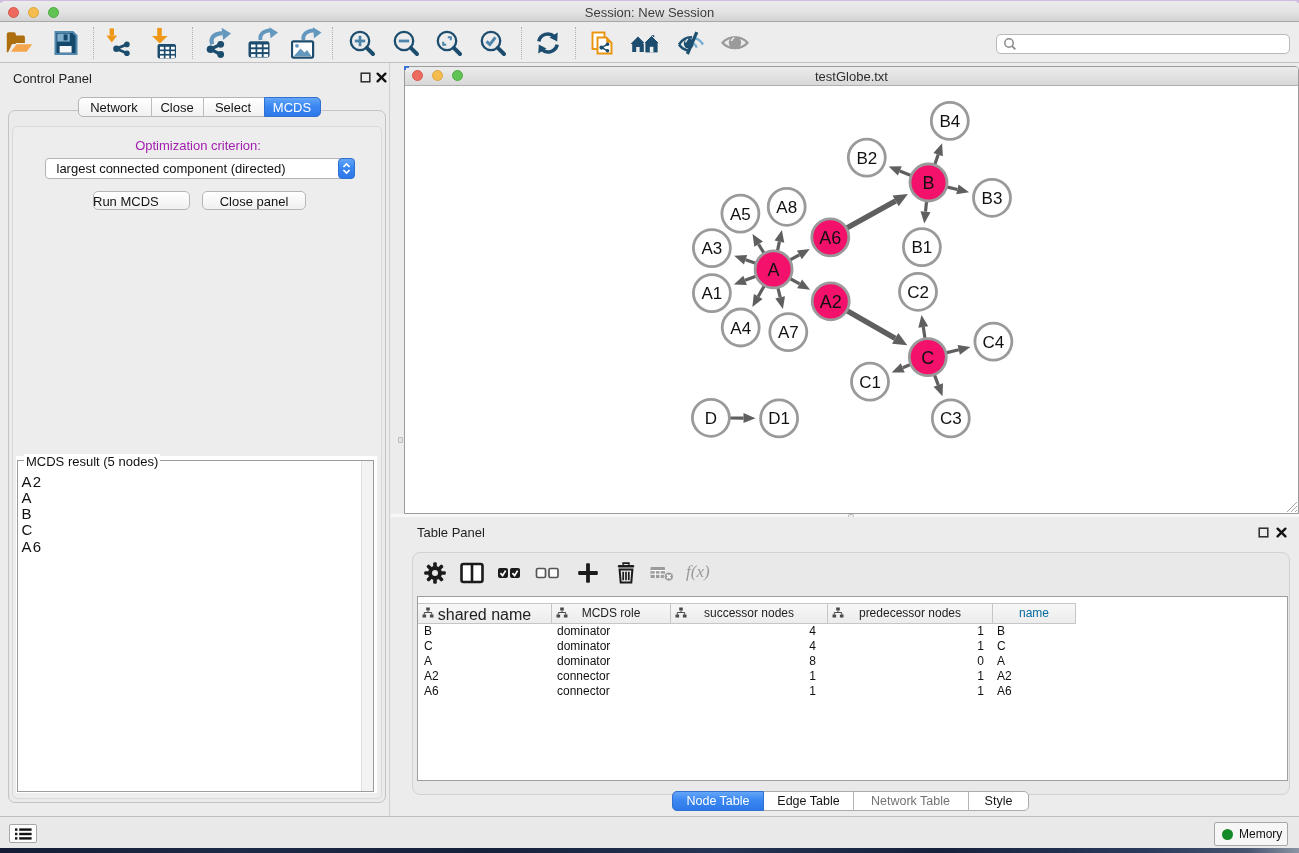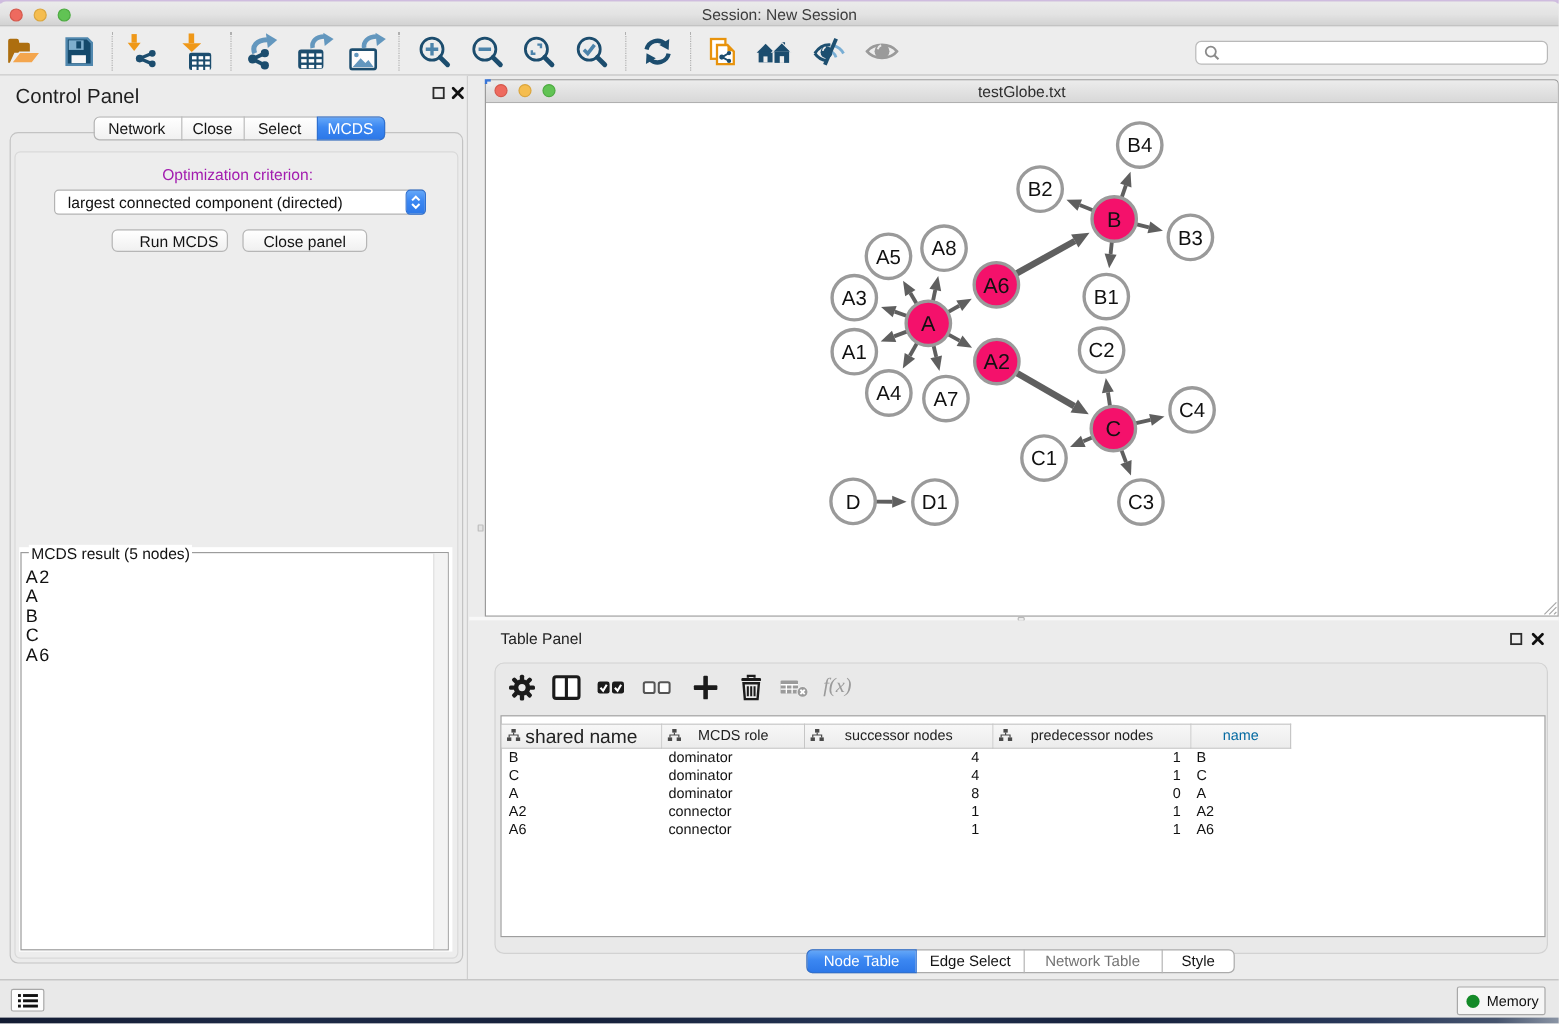--- a/index.html
+++ b/index.html
@@ -152,21 +152,21 @@
     <path d="M1.5 13.8 C7.5 6.6, 20.5 6.6, 26.5 13.8 C20.5 21, 7.5 21, 1.5 13.8 Z" fill="none" stroke="#9a9a9a" stroke-width="2.3"></path>
     <circle cx="14" cy="13.8" r="6.2" fill="#9a9a9a"></circle>
     <path d="M10.4 12 A5 5 0 0 1 13.3 8.7" fill="none" stroke="#e9e9e9" stroke-width="1.6"></path>
   </svg>
 <div class="abs" style="left:996px;top:33.5px;width:294px;height:20.5px;background:#fff;border:1px solid #b9b9b9;border-radius:5px"></div>
 <svg class="abs" style="left:1003px;top:37px" width="14" height="14" viewBox="0 0 14 14">
     <circle cx="6" cy="6" r="4.2" fill="none" stroke="#8a8a8a" stroke-width="1.5"></circle>
     <line x1="9.2" y1="9.2" x2="12.4" y2="12.4" stroke="#8a8a8a" stroke-width="1.7"></line>
   </svg>
 <div class="abs" style="left:0;top:63px;width:390px;height:753px;background:#ececec;border-right:1px solid #cfcfcf"></div>
-<div class="lt" style="left:13px;top:71px;font-size:17px;color:#1f1f1f">Control Panel</div>
+<div class="lt" style="left:13px;top:71px;font-size:13px;color:#1f1f1f">Control Panel</div>
 <svg class="abs" style="left:360px;top:72px" width="11" height="11" viewBox="0 0 11 11">
     <rect x="1.2" y="1.2" width="8.6" height="8.6" fill="none" stroke="#2b2b2b" stroke-width="1.5"></rect>
   </svg>
 <svg class="abs" style="left:376px;top:72px" width="11" height="11" viewBox="0 0 11 11">
     <path d="M1.6 1.6 L9.4 9.4 M9.4 1.6 L1.6 9.4" stroke="#111" stroke-width="2.3" stroke-linecap="round"></path>
   </svg>
 <div class="abs" style="left:8px;top:110px;width:378px;height:693px;background:#ebebeb;border:1px solid #c3c3c3;border-radius:7px"></div>
 <div class="abs" style="left:12px;top:126px;width:370px;height:673px;background:#ededed;border:1px solid #d9d9d9;border-radius:5px"></div>
 <div class="abs" style="left:78px;top:97px;width:243px;height:20px;background:linear-gradient(180deg,#ffffff,#f1f1f1);border:1px solid #b4b4b4;border-radius:5px"></div>
 <div class="abs" style="left:150.5px;top:97px;height:20px;border-left:1px solid #bcbcbc"></div>
@@ -178,21 +178,21 @@
 <div class="lt" style="left:263px;top:100px;width:58px;text-align:center;font-size:13px;color:#fff">MCDS</div>
 <div class="lt" style="left:13px;top:137.5px;width:370px;text-align:center;font-size:13px;color:#a21caf">Optimization criterion:</div>
 <div class="abs" style="left:45px;top:158.3px;width:310px;height:20.5px;background:#fff;border:1px solid #b3b3b3;border-radius:4px"></div>
 <div class="lt" style="left:56.5px;top:161.3px;font-size:13px;color:#111">largest connected component (directed)</div>
 <div class="abs" style="left:337.5px;top:158.3px;width:17.5px;height:20.5px;background:linear-gradient(180deg,#64a7f8 0%,#3b87f2 45%,#2d78e8 100%);border:1px solid #2f70d0;border-radius:4px"></div>
 <svg class="abs" style="left:339px;top:161.3px" width="15" height="15" viewBox="0 0 15 15">
     <path d="M4.4 6 L7.5 2.9 L10.6 6" fill="none" stroke="#fff" stroke-width="1.7"></path>
     <path d="M4.4 9 L7.5 12.1 L10.6 9" fill="none" stroke="#fff" stroke-width="1.7"></path>
   </svg>
 <div class="abs" style="left:93px;top:191px;width:97px;height:19px;background:linear-gradient(180deg,#ffffff,#f0f0f0);border:1px solid #b6b6b6;border-radius:5px"></div>
-<div class="lt" style="left:93px;top:193.5px;width:89px;text-align:right;font-size:13px;color:#141414">Run MCDS</div>
+<div class="lt" style="left:93px;top:193.5px;width:89px;text-align:left;font-size:13px;color:#141414">Run MCDS</div>
 <div class="abs" style="left:202px;top:191px;width:104px;height:19px;background:linear-gradient(180deg,#ffffff,#f0f0f0);border:1px solid #b6b6b6;border-radius:5px"></div>
 <div class="lt" style="left:202px;top:193.5px;width:104px;text-align:center;font-size:13px;color:#141414">Close panel</div>
 <div class="abs" style="left:15.5px;top:455.8px;width:361px;height:337.7px;background:#fff"></div>
 <div class="abs" style="left:17px;top:460px;width:356.5px;height:331.5px;border:1px solid #9c9c9c"></div>
 <div class="lt" style="left:24px;top:453.8px;font-size:13px;color:#111;background:#fff;padding:0 2px">MCDS result (5 nodes)</div>
 <div class="abs" style="left:361px;top:461px;width:11.5px;height:330px;background:#f3f3f3;border-left:1px solid #e0e0e0"></div>
 <div class="lt" style="left:21.5px;top:474px;font-size:15px;letter-spacing:1.2px;line-height:16.15px;color:#111">A2<br>A<br>B<br>C<br>A6</div>
 <div class="abs" style="left:404px;top:66px;width:895px;height:448px;background:#fff;border:1px solid #9b9b9b;border-radius:4px 4px 0 0"></div>
 <div class="abs" style="left:405px;top:67px;width:893px;height:19px;background:linear-gradient(180deg,#ececec,#d8d8d8);border-bottom:1px solid #b0b0b0;border-radius:3px 3px 0 0"></div>
 <div class="abs" style="left:404px;top:66px;width:5px;height:4px;background:#3875d7"></div>
@@ -422,21 +422,21 @@
 <div class="lt" style="left:424px;top:684.0px;font-size:12px;color:#111">A6</div>
 <div class="lt" style="left:557px;top:684.0px;font-size:12px;color:#111">connector</div>
 <div class="lt" style="left:716px;top:684.0px;width:100px;text-align:right;font-size:12px;color:#111">1</div>
 <div class="lt" style="left:884px;top:684.0px;width:100px;text-align:right;font-size:12px;color:#111">1</div>
 <div class="lt" style="left:997px;top:684.0px;font-size:12px;color:#111">A6</div>
 <div class="abs" style="left:672px;top:791px;width:357px;height:19.5px;background:#fff;border:1px solid #ababab;border-radius:5px"></div>
 <div class="abs" style="left:672px;top:791px;width:92px;height:19.5px;background:linear-gradient(180deg,#64a7f8 0%,#3b87f2 45%,#2d78e8 100%);border:1px solid #2f70d0;border-radius:5px 0 0 5px"></div>
 <div class="abs" style="left:853px;top:791px;height:19.5px;border-left:1px solid #b5b5b5"></div>
 <div class="abs" style="left:968px;top:791px;height:19.5px;border-left:1px solid #b5b5b5"></div>
 <div class="lt" style="left:672px;top:794px;width:92px;text-align:center;font-size:12.5px;color:#fff">Node Table</div>
-<div class="lt" style="left:764px;top:794px;width:89px;text-align:center;font-size:12.5px;color:#141414">Edge Select</div>
+<div class="lt" style="left:764px;top:794px;width:89px;text-align:center;font-size:12.5px;color:#141414">Edge Table</div>
 <div class="lt" style="left:853px;top:794px;width:115px;text-align:center;font-size:12.5px;color:#737373">Network Table</div>
 <div class="lt" style="left:968px;top:794px;width:61px;text-align:center;font-size:12.5px;color:#141414">Style</div>
 <div class="abs" style="left:0;top:816px;width:1299px;height:32px;background:#e9e9e9;border-top:1px solid #bdbdbd"></div>
 <div class="abs" style="left:9px;top:824px;width:28px;height:19px;background:#fdfdfd;border:1px solid #a8a8a8;border-radius:2px"></div>
 <svg class="abs" style="left:14.5px;top:828px" width="17" height="12" viewBox="0 0 17 12">
     <g fill="#111">
       <rect x="0" y="0.4" width="2.4" height="2.4"></rect>
       <rect x="4.2" y="0.4" width="12.4" height="2.4"></rect>
       <rect x="0" y="4.8" width="2.4" height="2.4"></rect>
       <rect x="4.2" y="4.8" width="12.4" height="2.4"></rect>

